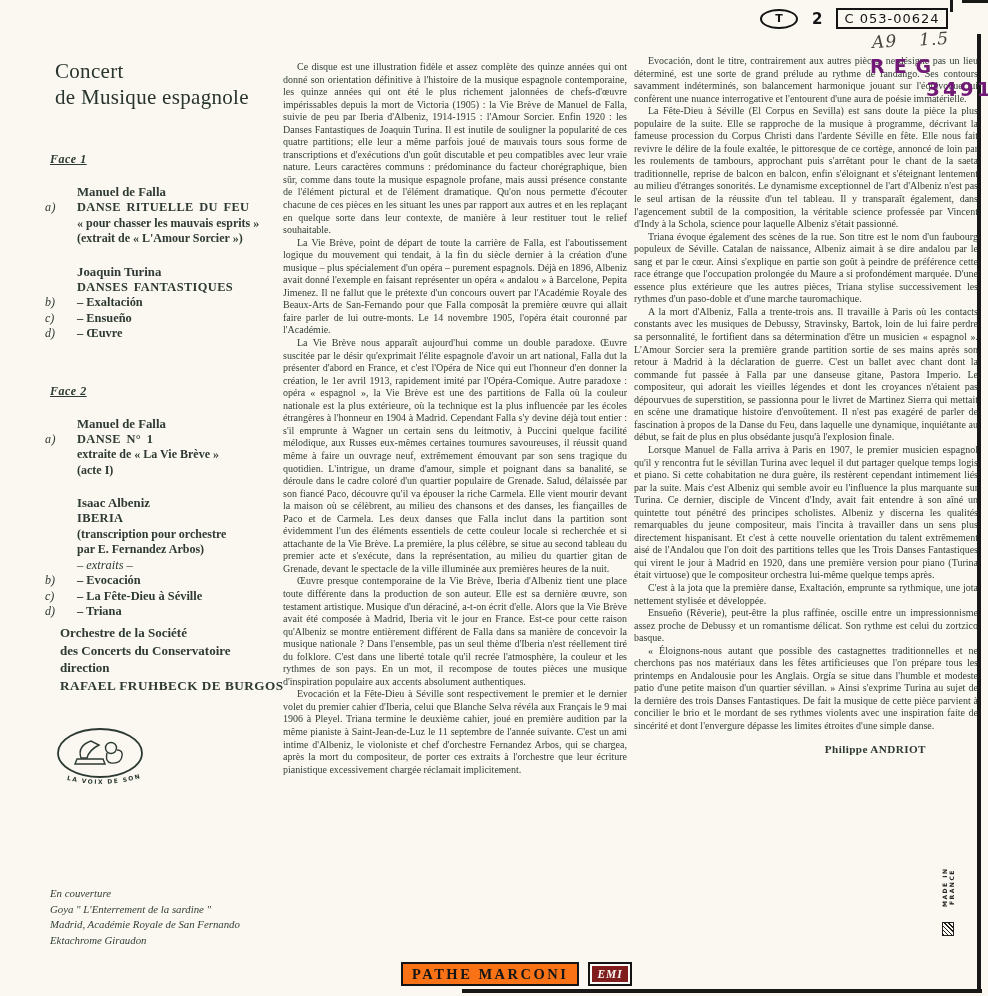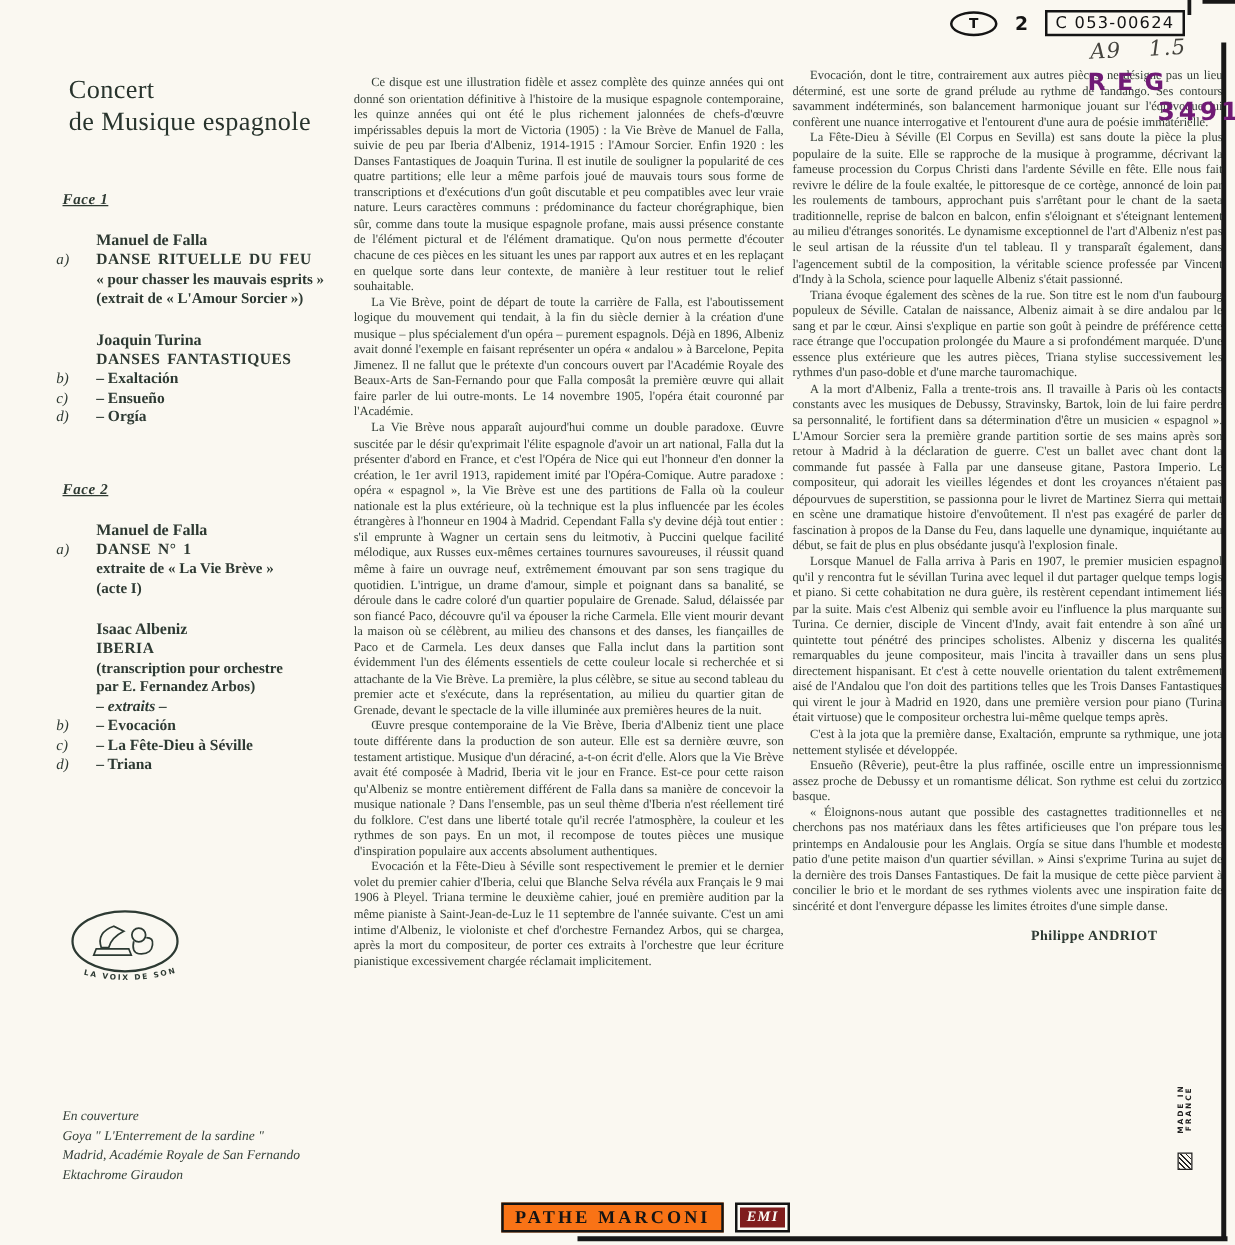--- a/index.html
+++ b/index.html
@@ -28,21 +28,21 @@
   
   .col-left { position:absolute; left:77px; top:58px; width:205px; }
   .album-title { margin-left:-22px; font-size:21px; line-height:26px; letter-spacing:0.3px; color:#28342d; }
   .face-label { margin:42px 0 0 -27px; font-style:italic; font-weight:bold; font-size:12px;
                 text-decoration:underline; letter-spacing:0.5px; }
   .composer { margin-top:17px; font-weight:bold; font-size:12.8px; line-height:16px; }
   .track-line { position:relative; font-size:12.4px; line-height:15.5px; font-weight:bold; }
   .work-title { letter-spacing:0.4px; word-spacing:2px; }
   .sub { font-weight:bold; font-size:12px; }
   .letter { position:absolute; left:-32px; font-style:italic; font-weight:normal; font-size:12px; }
-  .extraits { font-style:italic; font-weight:bold; }
+  .extraits { font-style:italic; font-weight:normal; }
   .performers { position:absolute; left:60px; top:624px; font-weight:bold;
                 font-size:13px; line-height:17.5px; }
   .conductor { font-size:13.2px; letter-spacing:0.5px; }
   .hmv-logo { position:absolute; left:53px; top:726px; }
   .credits { position:absolute; left:50px; top:886px; font-style:italic;
              font-size:10.8px; line-height:15.5px; color:#323e36; }
   
   .col-mid   { position:absolute; left:283px; top:61px;  width:344px; }
   .col-right { position:absolute; left:634px; top:55px;  width:344px; }
   .body-par { margin:0; font-size:10px; line-height:12.55px; text-align:justify;
@@ -106,21 +106,21 @@
 
     <div class="composer">Joaquin Turina</div>
     <div class="track-line work-title">DANSES FANTASTIQUES</div>
     <div class="track-line">
       <span class="letter">b)</span><span>– Exaltación</span>
     </div>
     <div class="track-line">
       <span class="letter">c)</span><span>– Ensueño</span>
     </div>
     <div class="track-line">
-      <span class="letter">d)</span><span>– Orgía</span>
+      <span class="letter">d)</span><span>– Œuvre</span>
     </div>
 
     <div class="face-label">Face 2</div>
 
     <div class="composer">Manuel de Falla</div>
     <div class="track-line work-title">
       <span class="letter">a)</span><span>DANSE N° 1</span>
     </div>
     <div class="track-line sub">extraite de « La Vie Brève »</div>
     <div class="track-line sub">(acte I)</div>
@@ -134,20 +134,26 @@
       <span class="letter">b)</span><span>– Evocación</span>
     </div>
     <div class="track-line">
       <span class="letter">c)</span><span>– La Fête-Dieu à Séville</span>
     </div>
     <div class="track-line">
       <span class="letter">d)</span><span>– Triana</span>
     </div>
   </div>
 
+  <div class="performers">
+    <div>Orchestre de la Société</div>
+    <div>des Concerts du Conservatoire</div>
+    <div>direction</div>
+    <div class="conductor">RAFAEL FRUHBECK DE BURGOS</div>
+  </div>
 
   <div class="hmv-logo">
     <svg width="98" height="66" viewBox="0 0 98 66">
       <ellipse cx="47" cy="27" rx="42" ry="24" fill="none" stroke="#2d3a33" stroke-width="1.8"></ellipse>
       <path d="M22 38 L52 38 L50 33 L24 33 Z" fill="none" stroke="#2d3a33" stroke-width="1.4"></path>
       <path d="M28 32 Q24 20 38 15 L46 19 Q36 24 34 32 Z" fill="none" stroke="#2d3a33" stroke-width="1.4"></path>
       <circle cx="58" cy="22" r="5.5" fill="none" stroke="#2d3a33" stroke-width="1.4"></circle>
       <path d="M54 27 Q52 36 58 37 Q68 38 69 30 Q70 24 64 24" fill="none" stroke="#2d3a33" stroke-width="1.4"></path>
       <path d="M8 52 Q47 64 88 52" id="hmv-arc" fill="none" stroke="none"></path>
       <text font-family="DejaVu Sans, sans-serif" font-size="6" font-weight="bold" fill="#2d3a33" letter-spacing="1.5">

